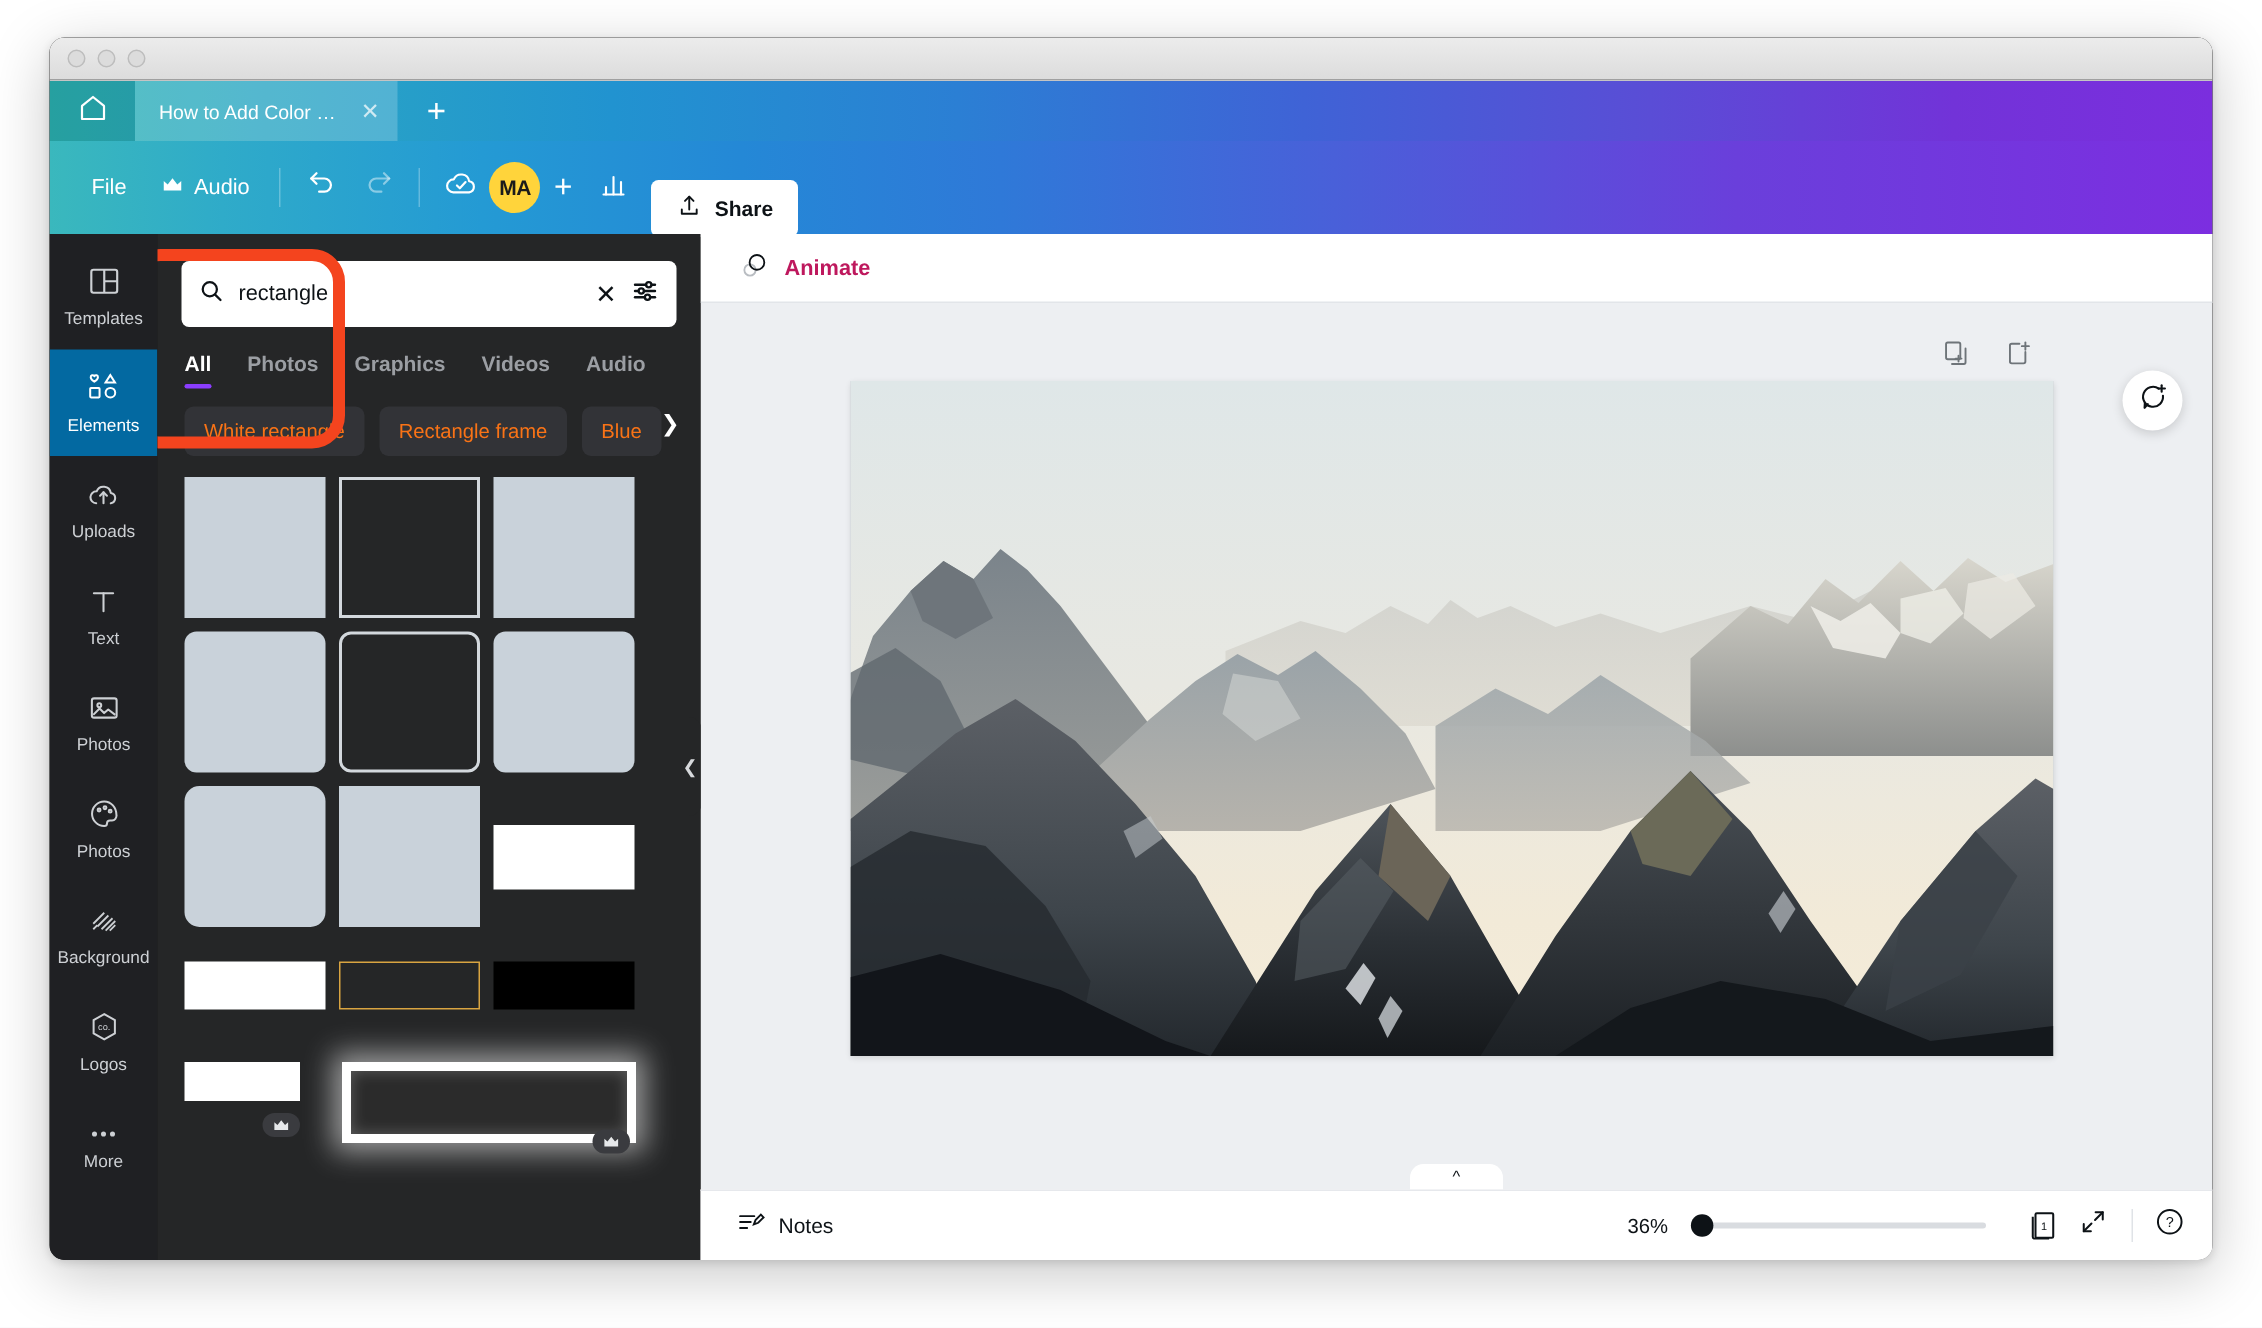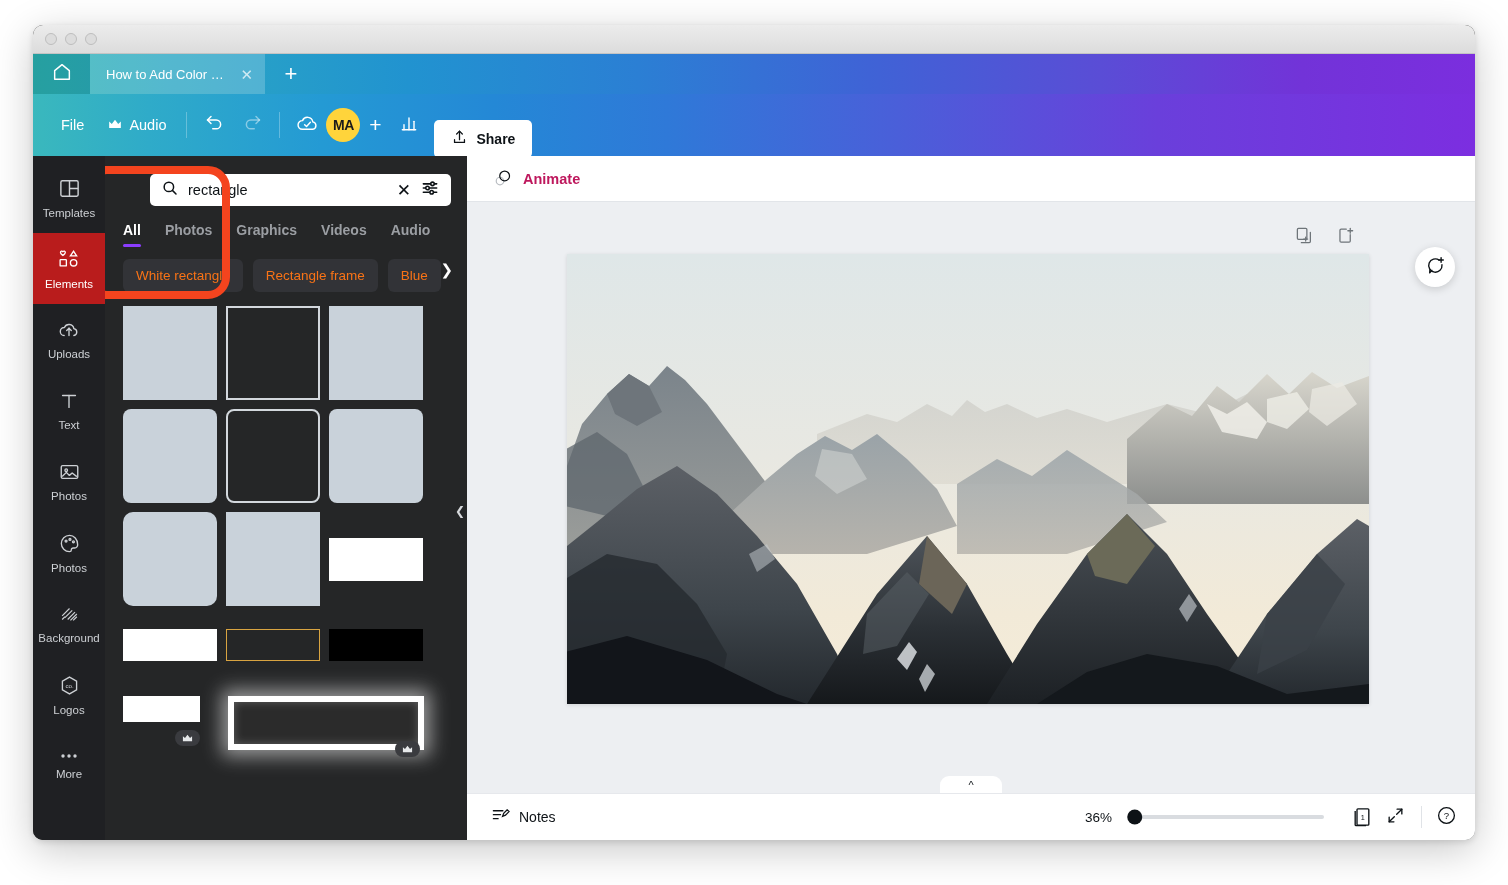--- a/index.html
+++ b/index.html
@@ -113,31 +113,31 @@
   
   .rail {
     width: 72px; background: #1f2023;
     padding-top: 6px; flex: none; overflow: hidden;
   }
   .rail-item {
     height: 71px; display: flex; flex-direction: column;
     align-items: center; justify-content: center; gap: 5px;
     color: #cdd0d4; font-size: 11.5px; cursor: pointer; text-align: right;
   }
-  .rail-item.active { background: #b91c1c; color: #fff; }
+  .rail-item.active { background: #0369a1; color: #fff; }
 
   
   .panel {
     width: 362px; background: #252627; flex: none;
     position: relative; overflow: hidden;
   }
   .search-wrap { padding: 18px 16px 0 16px; }
   .search-box {
-    background: #fff; border-radius: 5px; height: 32px;
-    display: flex; align-items: center; padding: 0 11px; gap: 9px; margin-left: 29px;
+    background: #fff; border-radius: 5px; height: 44px;
+    display: flex; align-items: center; padding: 0 11px; gap: 9px;
   }
   .search-input {
     border: none; outline: none; flex: 1;
     font-size: 14.5px; color: #0d1216; font-family: inherit;
     background: transparent;
   }
   .search-x { color: #0d1216; cursor: pointer; font-size: 17px; line-height: 1; }
   .tabs {
     display: flex; gap: 24px; padding: 16px 18px 0 18px;
   }

